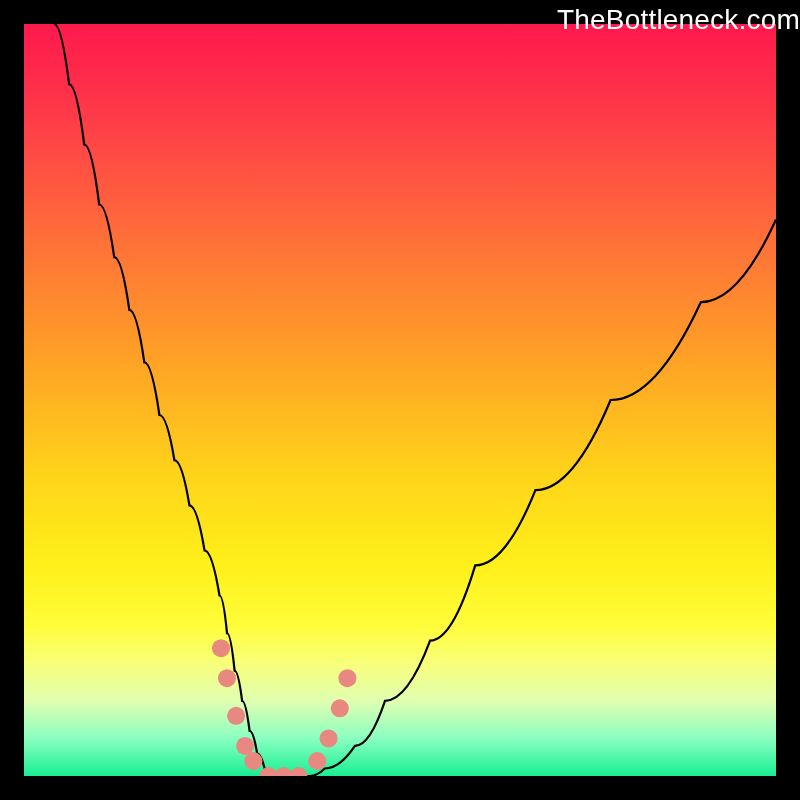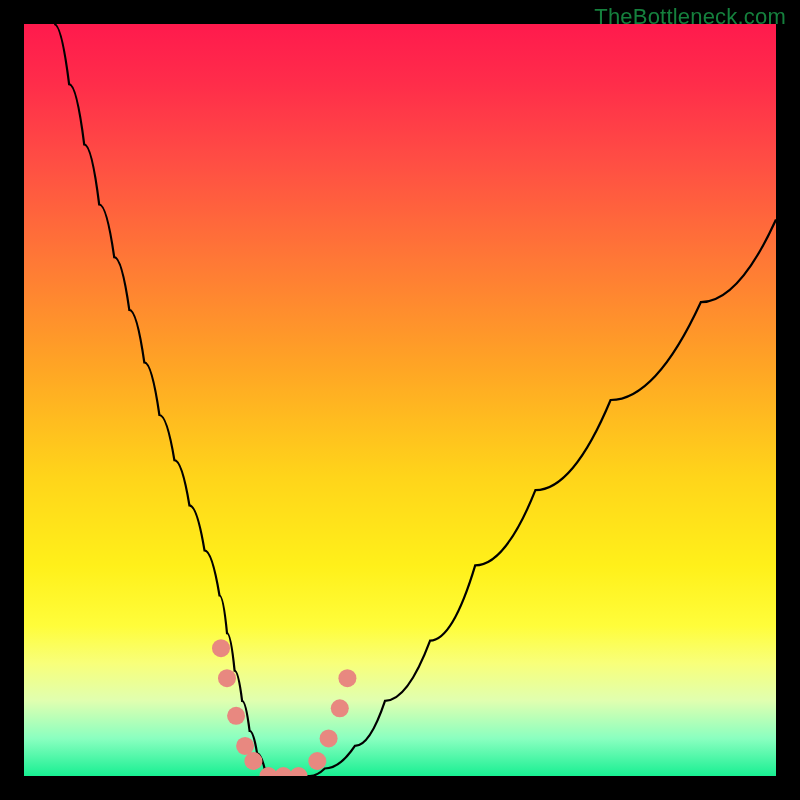--- a/index.html
+++ b/index.html
@@ -40,23 +40,23 @@
       #fffd3a 80%,
       #f8ff7a 85%,
       #e0ffb0 90%,
       #8affc0 95%,
       #18ef92 100%
     );
   }
   .watermark {
     position: absolute;
     top: 4px;
-    right: 14px;
-    color: #15803d;
-    font-size: 22px;
+    right: 0;
+    color: #ffffff;
+    font-size: 28px;
     font-weight: 500;
     letter-spacing: 0.2px;
   }
   svg.curve {
     position: absolute;
     inset: 0;
   }
 </style>
 </head>
 <body>

